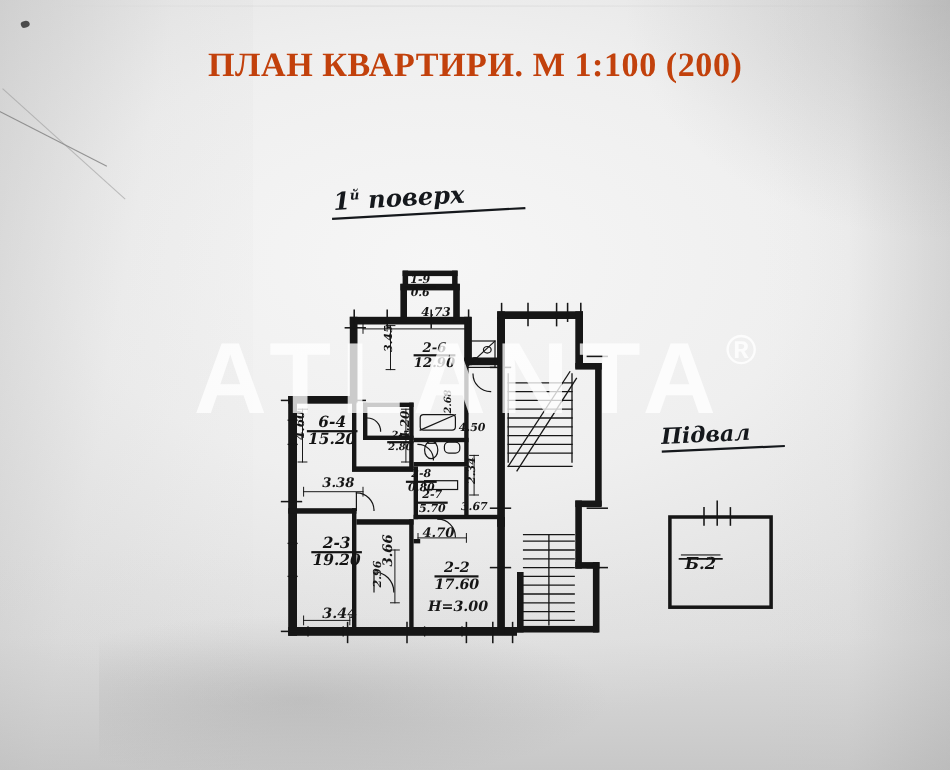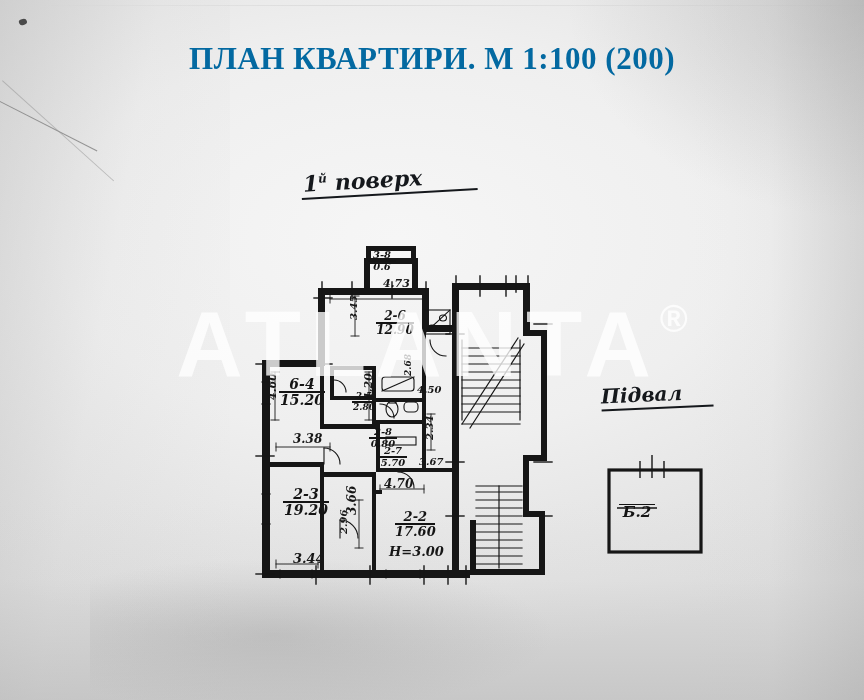--- a/index.html
+++ b/index.html
@@ -90,21 +90,21 @@
   
   .title {
     position: absolute;
     left: 0; top: 41px;
     width: 864px;
     text-align: center;
     font-family: "Liberation Serif", serif;
     font-weight: bold;
     font-size: 31px;
     letter-spacing: 0.5px;
-    color: #0369a1;
+    color: #c2410c;
     white-space: nowrap;
   }
 
   
   .hand {
     position: absolute;
     font-family: "DejaVu Serif", serif;
     font-style: italic;
     font-weight: bold;
     color: #15181c;
@@ -410,21 +410,21 @@
         <line x1="640" y1="461" x2="640" y2="478"></line>
         <line x1="652" y1="455" x2="652" y2="478"></line>
         <line x1="664" y1="461" x2="664" y2="478"></line>
         <line x1="630" y1="470" x2="678" y2="470"></line>
       </g>
       <line x1="617" y1="508" x2="657" y2="508" stroke-width="1.6"></line>
     </g>
   </svg>
 
   <div class="lbl" style="left:368px;top:250px;font-size:10px;">
-    <span class="num">3-8</span>
+    <span class="num">1-9</span>
     <span class="rule" style="width:28px;"></span>
     <span class="num">0.6</span>
   </div>
 
   <div class="lbl" style="left:355px;top:310px;font-size:12px;padding-left:21px;">
     <span class="num">2-6</span>
     <span class="rule" style="width:38px;"></span>
     <span class="num">12.90</span>
   </div>
 

